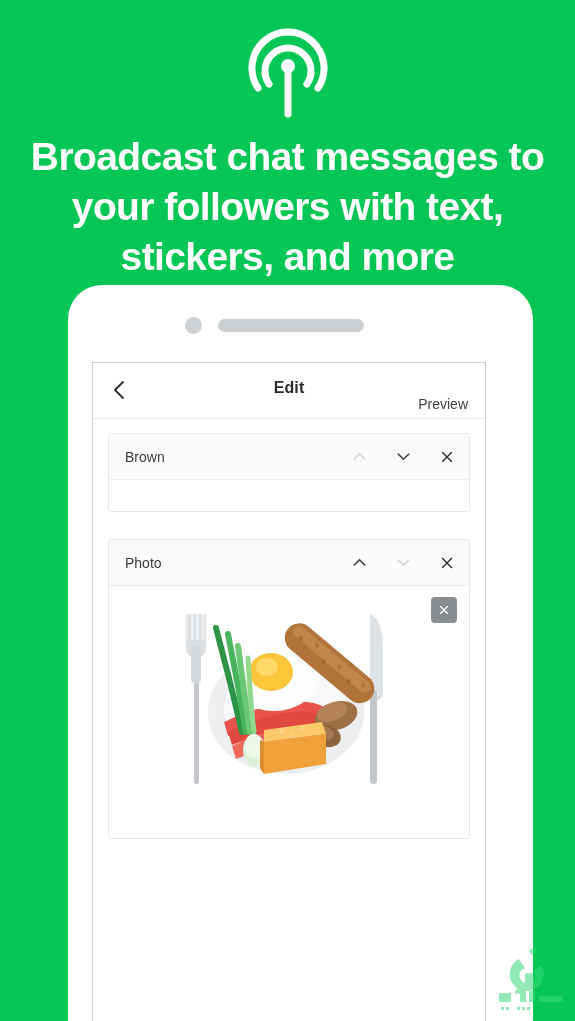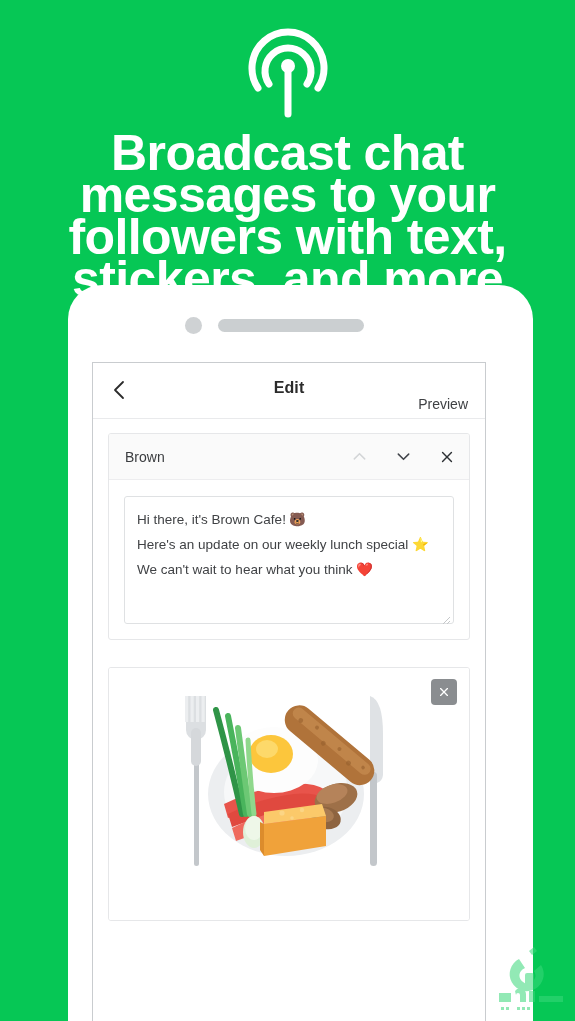--- a/index.html
+++ b/index.html
@@ -25,23 +25,23 @@
   }
   .broadcast-icon {
     margin-top: 22px;
     width: 104px;
     height: 104px;
     display: inline-block;
   }
   .headline {
     margin: 2px 14px 0 14px;
     color: #ffffff;
-    font-size: 50px;
+    font-size: 39px;
     font-weight: bold;
-    line-height: 42px;
+    line-height: 50px;
     letter-spacing: -0.6px;
   }
 
   
   .phone {
     position: absolute;
     left: 68px;
     top: 285px;
     width: 465px;
     height: 736px;
@@ -302,37 +302,45 @@
           </span>
           <span class="card-btn">
             <svg viewBox="0 0 18 18" width="16" height="16" aria-hidden="true">
               <line x1="4" y1="4" x2="14" y2="14" stroke="#2d3034" stroke-width="1.6" stroke-linecap="round"></line>
               <line x1="14" y1="4" x2="4" y2="14" stroke="#2d3034" stroke-width="1.6" stroke-linecap="round"></line>
             </svg>
           </span>
         </div>
 
         <div class="card-body">
-          <div class="textarea">
-            <p>Hi there, it's Brown Cafe! 🐻</p>
-            <p>Here's an update on our weekly lunch special ⭐</p>
-            <p>We can't wait to hear what you think ❤️</p>
-            <span class="resize-grip">
-              <svg viewBox="0 0 10 10" width="10" height="10" aria-hidden="true">
-                <line x1="9" y1="2" x2="2" y2="9" stroke="#c6c8ca" stroke-width="1"></line>
-                <line x1="9" y1="6" x2="6" y2="9" stroke="#c6c8ca" stroke-width="1"></line>
-              </svg>
-            </span>
-          </div>
 
 
         </div>
       </div>
 
       <div class="card">
+        <div class="card-header">
+          <span class="card-title">Photo</span>
+          <span class="card-btn">
+            <svg viewBox="0 0 18 18" width="17" height="17" aria-hidden="true">
+              <polyline points="3.5,11.5 9,6 14.5,11.5" fill="none" stroke="#41444a" stroke-width="1.6" stroke-linecap="round" stroke-linejoin="round"></polyline>
+            </svg>
+          </span>
+          <span class="card-btn">
+            <svg viewBox="0 0 18 18" width="17" height="17" aria-hidden="true">
+              <polyline points="3.5,6.5 9,12 14.5,6.5" fill="none" stroke="#d3d5d7" stroke-width="1.6" stroke-linecap="round" stroke-linejoin="round"></polyline>
+            </svg>
+          </span>
+          <span class="card-btn">
+            <svg viewBox="0 0 18 18" width="16" height="16" aria-hidden="true">
+              <line x1="4" y1="4" x2="14" y2="14" stroke="#2d3034" stroke-width="1.6" stroke-linecap="round"></line>
+              <line x1="14" y1="4" x2="4" y2="14" stroke="#2d3034" stroke-width="1.6" stroke-linecap="round"></line>
+            </svg>
+          </span>
+        </div>
 
         <div class="card-body photo-body">
           <span class="photo-remove">
             <svg viewBox="0 0 14 14" width="12" height="12" aria-hidden="true">
               <line x1="3" y1="3" x2="11" y2="11" stroke="#ffffff" stroke-width="1.5" stroke-linecap="round"></line>
               <line x1="11" y1="3" x2="3" y2="11" stroke="#ffffff" stroke-width="1.5" stroke-linecap="round"></line>
             </svg>
           </span>
 
           <span class="food-img">

